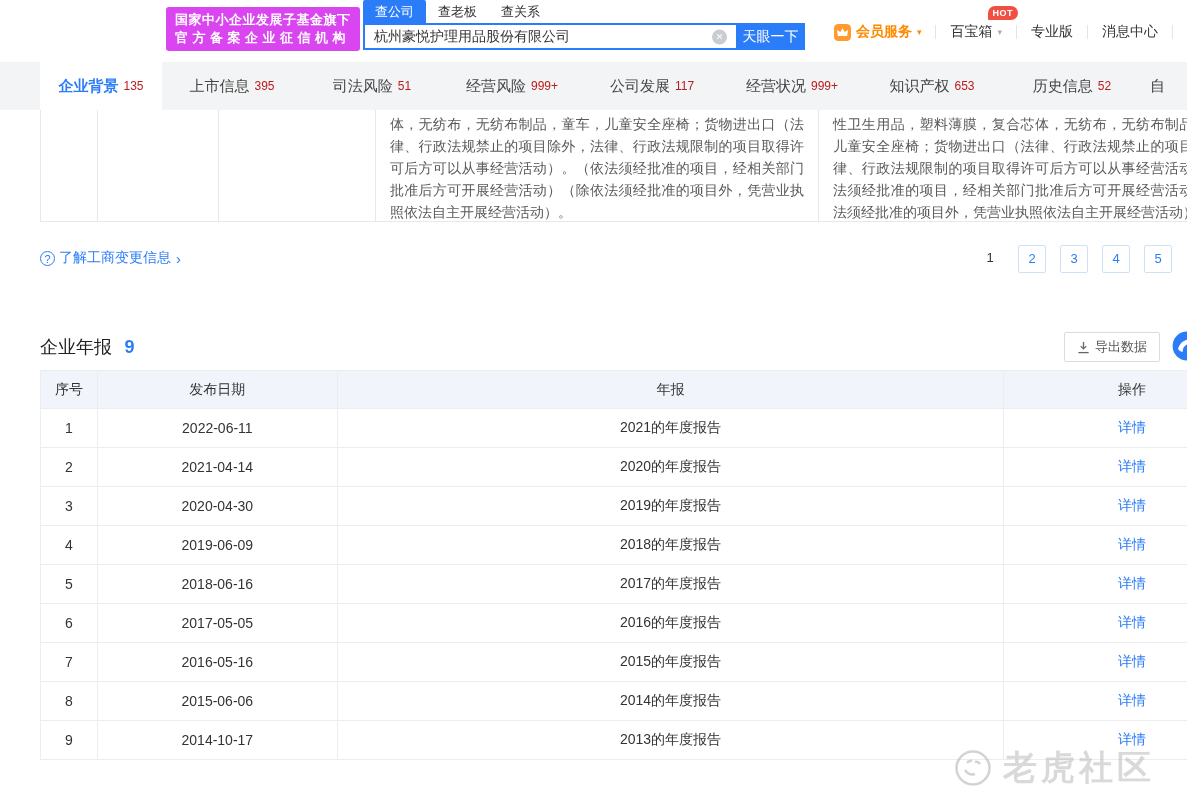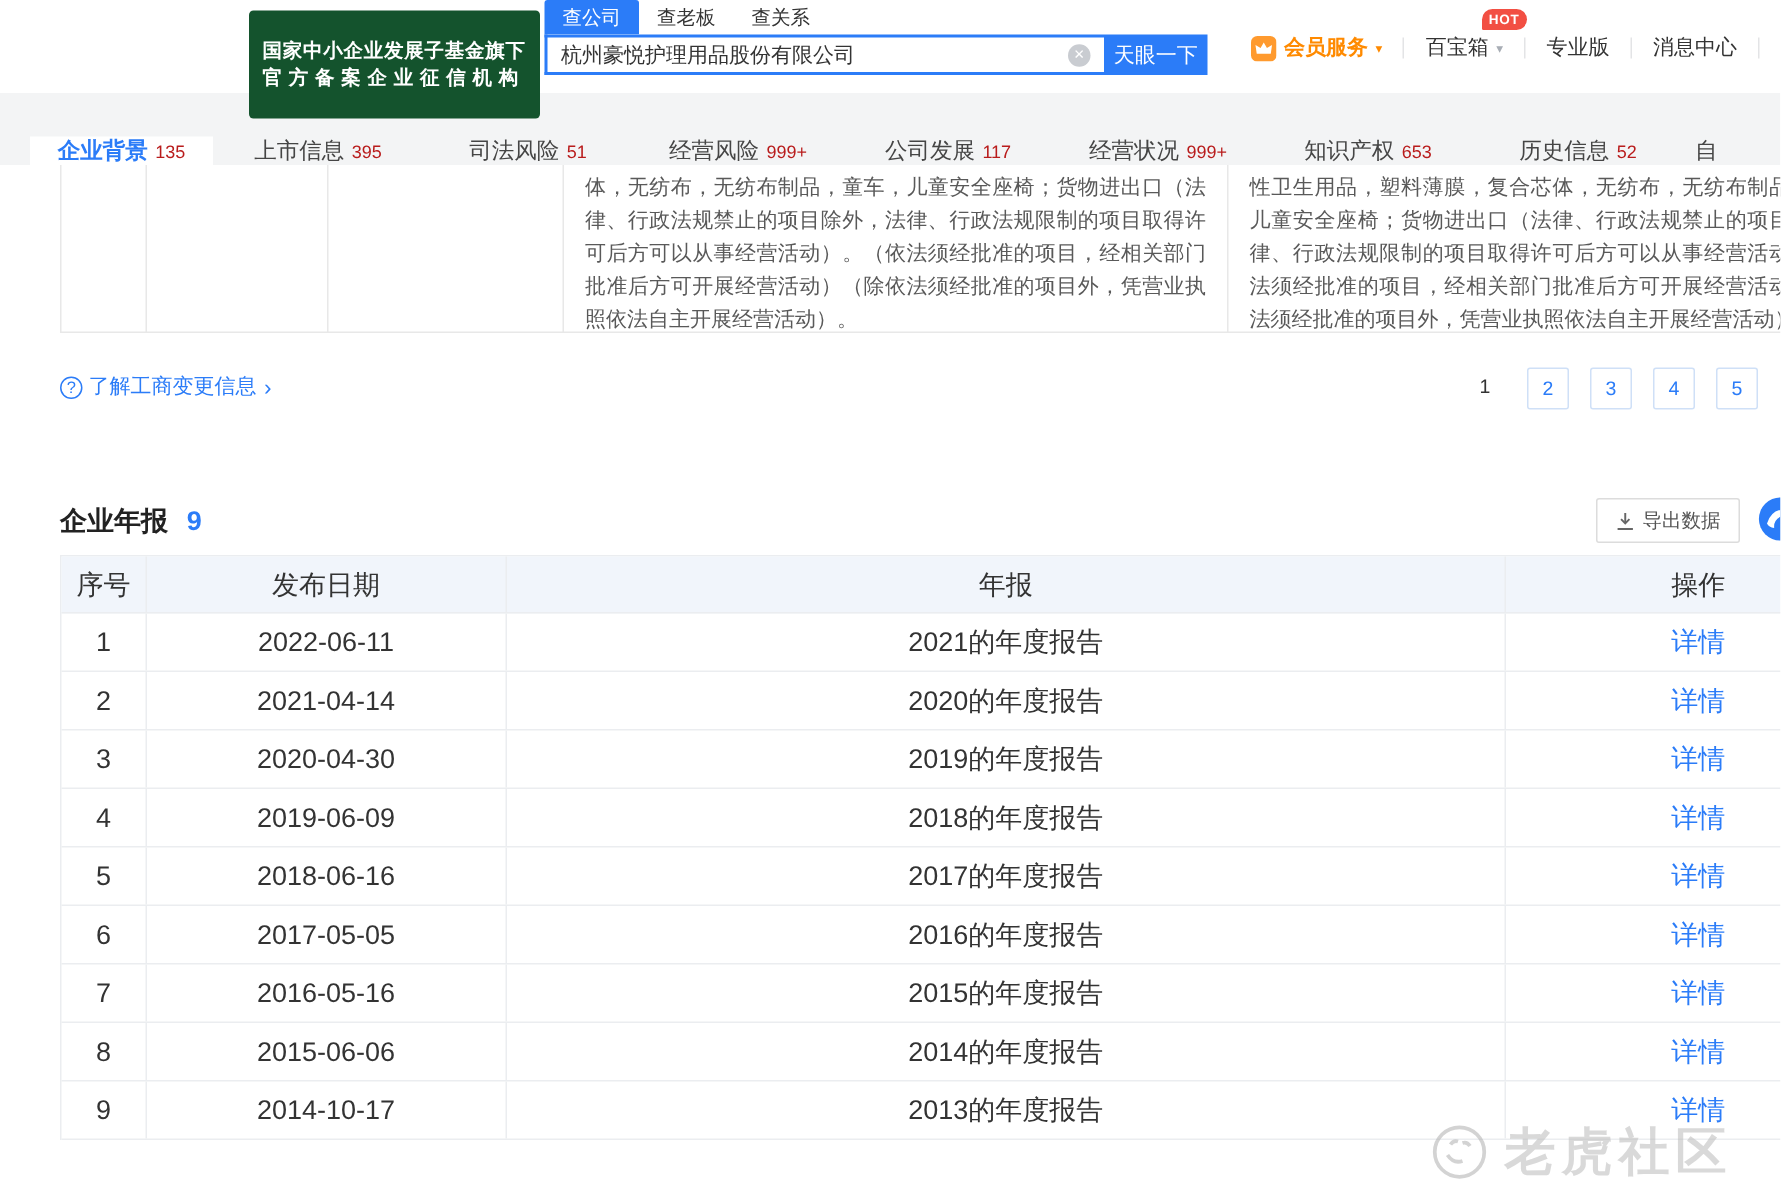--- a/index.html
+++ b/index.html
@@ -7,22 +7,22 @@
   .page {
     position:relative; width:1187px; height:787px; overflow:hidden; background:#fff;
     font-family:"Liberation Sans","DejaVu Sans",sans-serif; color:#333;
   }
   
   .hdr { position:relative; height:62px; background:#fff; }
   .logo { position:absolute; left:10px; top:8px; display:flex; align-items:center; cursor:pointer; }
   .logo-mark { width:46px; height:46px; margin-right:6px; }
   .brand { font-size:29px; font-weight:bold; color:#23272e; letter-spacing:3px; line-height:30px; }
   .domain { font-size:11px; color:#98a1ab; letter-spacing:.5px; margin-top:1px; }
-  .red-badge { position:absolute; left:166px; top:7px; background:#14532d; color:#fff;
-    padding:18px 9px; border-radius:3px; font-size:13px; font-weight:bold; line-height:18px; }
+  .red-badge { position:absolute; left:166px; top:7px; background:#d946ef; color:#fff;
+    padding:4px 9px; border-radius:3px; font-size:13px; font-weight:bold; line-height:18px; }
   .red-badge .l2 { letter-spacing:4.5px; }
   .red-badge .l1 { letter-spacing:.5px; }
 
   .search { position:absolute; left:363px; top:0; }
   .search-tabs { display:flex; font-size:13px; }
   .stab { padding:3px 12px 2px; color:#333; cursor:pointer; }
   .stab.active { background:#2b7cf8; color:#fff; border-radius:2px 2px 0 0; }
   .search-row { display:flex; }
   .input-wrap { position:relative; }
   .search-input { width:373px; height:27px; border:2px solid #2b7cf8; border-right:none;
@@ -38,21 +38,21 @@
   .menu-item.vip { color:#ff8a00; font-weight:bold; }
   .crown { width:17px; height:17px; margin-right:5px; }
   .caret { margin-left:5px; font-size:9px; color:#a8adb5; }
   .vip .caret { color:#ff8a00; }
   .mdivider { width:1px; height:14px; background:#e3e4e6; margin:0 14px; }
   .treasure { position:relative; }
   .hot { position:absolute; top:-17px; right:-16px; background:#f24f43; color:#fff; font-size:9px;
     font-weight:bold; padding:2px 5px; border-radius:7px 7px 7px 1px; letter-spacing:.5px; }
 
   
-  .nav-tabs { height:48px; background:#f3f4f5; display:flex; padding-left:20px; overflow:hidden;align-items:flex-end; }
+  .nav-tabs { height:48px; background:#f3f4f5; display:flex; padding-left:40px; overflow:hidden; }
   .ntab { flex:none; width:140px; display:flex; align-items:center; justify-content:center;
     font-size:15px; color:#454545; cursor:pointer; }
   .ntab.first { width:122px; }
   .ntab.cut { width:144px; justify-content:flex-start; padding-left:8px; }
   .ntab.active { background:#fff; color:#2b7cf8; font-weight:bold; }
   .ncount { font-size:12px; color:#b91c1c; margin-left:5px; font-weight:normal; }
   .ntab.active .ncount { color:#b91c1c; }
 
   
   .main { position:relative; height:677px; }
@@ -71,34 +71,34 @@
   .qicon { width:15px; height:15px; border:1px solid #2b7cf8; border-radius:50%;
     font-size:11px; line-height:14px; text-align:center; margin-right:4px; }
   .chev { margin-left:5px; font-size:15px; }
   .pagination { position:absolute; right:0; top:0; display:flex; align-items:center; }
   .pg { width:28px; height:28px; line-height:26px; text-align:center; font-size:13px; margin-left:14px; }
   .pg.current { color:#333; }
   .pg.box { border:1px solid #cfe0f7; border-radius:2px; color:#2b7cf8; background:#fff;
     cursor:pointer; text-decoration:none; display:block; }
 
   .section-head { position:absolute; left:40px; top:225px; right:0; height:36px; }
-  .sec-title { display:inline; font-size:18px; color:#222; font-weight:bold; }
+  .sec-title { display:inline; font-size:18px; color:#222; font-weight:normal; }
   .sec-count { color:#2b7cf8; font-size:18px; font-weight:bold; margin-left:8px; }
   .export-btn { position:absolute; right:27px; top:-3px; height:30px; padding:0 12px;
     background:#fff; border:1px solid #dcdcdc; border-radius:2px; font-size:13px; color:#555;
     display:flex; align-items:center; cursor:pointer; font-family:inherit; }
   .export-btn svg { margin-right:5px; }
   .float-circle { position:absolute; right:-15px; top:-4px; width:30px; height:30px; cursor:pointer; }
 
   .report-table { position:absolute; left:40px; top:260px; width:1220px;
     border-left:1px solid #ebedf0; border-top:1px solid #ebedf0; }
   .tr { display:flex; border-bottom:1px solid #ebedf0; height:39px; }
   .tr.th { background:#f1f5fb; height:38px; }
   .td { height:100%; display:flex; align-items:center; justify-content:center;
-    font-size:18px; color:#333; border-right:1px solid #ebedf0; }
+    font-size:14px; color:#333; border-right:1px solid #ebedf0; }
   .c-no { width:57px; } .c-date { width:240px; } .c-report { width:667px; }
   .c-action { width:256px; border-right:none; }
   .detail-link { color:#2b7cf8; cursor:pointer; text-decoration:none; }
 
   
   .wm { position:absolute; z-index:5; pointer-events:none;margin-top:48px; }
   .wm1 { left:953px; top:587px; display:flex; align-items:center; }
   .wm1 .wm-txt { font-size:34px; font-weight:bold; letter-spacing:4px; margin-left:10px;
     color:rgba(186,186,186,.55); }
   .wm2 { left:988px; top:633px; font-size:23px; letter-spacing:1px; color:rgba(178,178,178,.65); }

